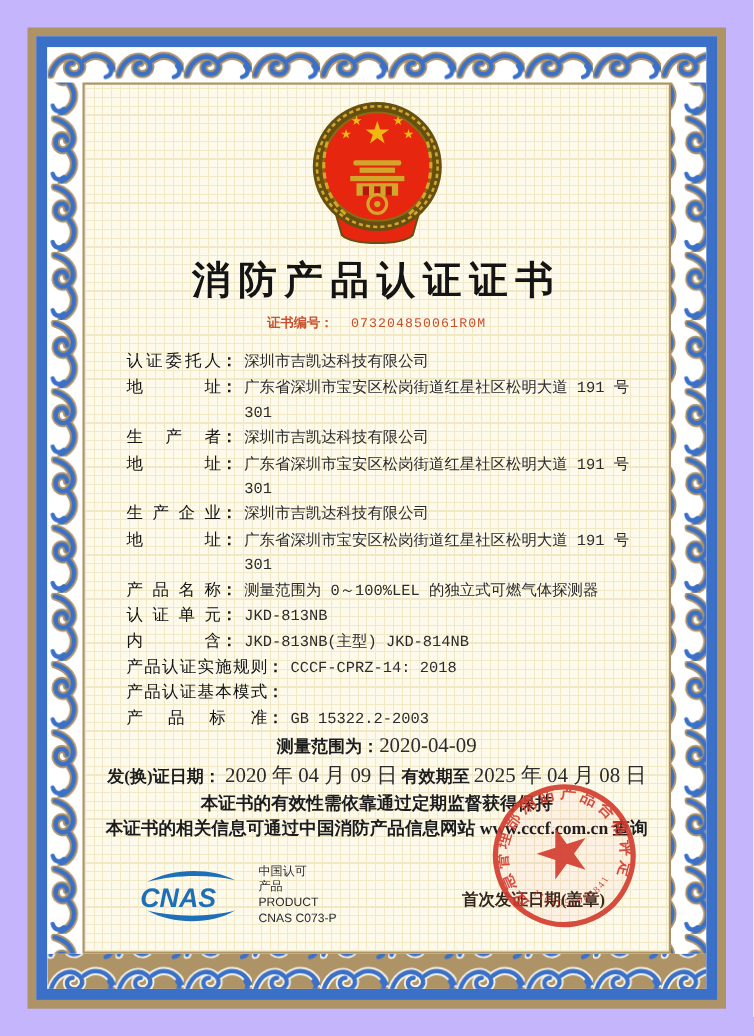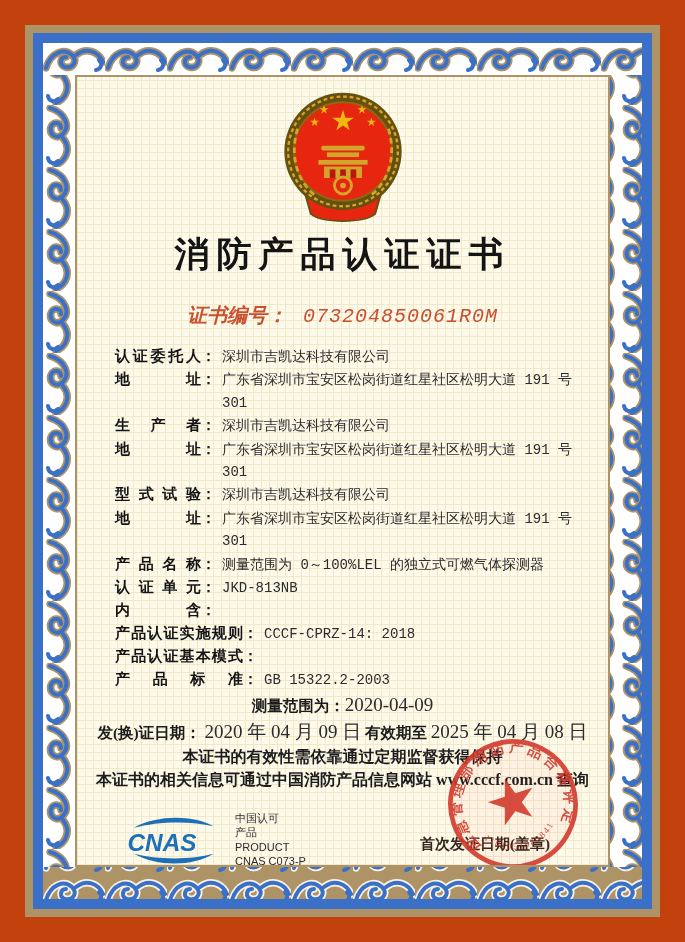--- a/index.html
+++ b/index.html
@@ -1,38 +1,38 @@
 <!DOCTYPE html>
 <html><head>
 <meta charset="utf-8">
 <style>
   html,body{margin:0;padding:0;background:#ffffff;}
-  .page{position:relative;width:685px;height:942px;background:#c2410c;overflow:hidden;
+  .page{position:relative;width:685px;height:942px;background:#c4b5fd;overflow:hidden;
         font-family:"Liberation Serif",serif;color:#1c1c1c;}
   
   .frame-gold{position:absolute;inset:25px;border:8px solid #ae9367;box-sizing:border-box;}
   .frame-blue{position:absolute;inset:0;border:10px solid #3a70c8;box-sizing:border-box;}
   .frame-white{position:absolute;inset:0;background:#ffffff;}
   .ornament-svg{position:absolute;inset:0;width:100%;height:100%;display:block;}
   
   .cert-inner{position:absolute;inset:32px;border:2px solid #ae9367;box-sizing:border-box;
     overflow:hidden;text-align:center;
     background-color:#fdfaec;
     background-image:
       repeating-linear-gradient(0deg,#f1e8c6 0,#f1e8c6 1px,transparent 1px,transparent 8px),
       repeating-linear-gradient(90deg,#f1e8c6 0,#f1e8c6 1px,transparent 1px,transparent 8px);}
   .emblem{display:block;margin:12px auto 0;}
   .cert-title{margin-top:2px;font-size:35px;font-weight:700;letter-spacing:7px;color:#141414;}
-  .cert-no-line{margin-top:24px;font-size:20px;color:#c8502e;font-weight:700;font-style:italic;}
+  .cert-no-line{margin-top:7px;font-size:12px;color:#c8502e;font-weight:700;}
   .cert-no-line .num{margin-left:16px;font-family:"Liberation Mono",monospace;font-weight:400;letter-spacing:1px;}
   
   .rows{margin-top:16px;text-align:left;padding:0 8px 0 38px;}
   .row{display:flex;align-items:baseline;line-height:22.4px;}
   .row .lbl{display:inline-block;width:86px;text-align:justify;text-align-last:justify;
-            font-weight:700;font-size:15px;color:#141414;flex:none;}
+            font-weight:400;font-size:15px;color:#141414;flex:none;}
   .row.wide .lbl{width:128px;}
   .row .colon{font-weight:700;font-size:15px;flex:none;}
   .row .val{margin-left:6px;font-size:14px;color:#2b2b2b;white-space:pre-line;flex:1;font-family:Liberation Mono, monospace;}
   .statement{margin-top:4px;font-size:15.5px;font-weight:700;padding:0 4px;}
   .date-line{margin-top:2px;font-size:15px;line-height:23px;}
   .date-line .b{font-weight:700;font-size:15.5px;}
   .date-line .d{font-size:19px;color:#2b2b2b;}
   .note{font-weight:700;font-size:16px;line-height:23px;}
   
   .bottom-block{position:relative;height:78px;margin-top:12px;text-align:left;}
@@ -144,21 +144,21 @@
                 <span class="lbl">生产者</span>
                 <span class="colon">：</span>
                 <span class="val">深圳市吉凯达科技有限公司</span>
               </div>
             <div class="row">
                 <span class="lbl">地址</span>
                 <span class="colon">：</span>
                 <span class="val">广东省深圳市宝安区松岗街道红星社区松明大道 191 号 301</span>
               </div>
             <div class="row">
-                <span class="lbl">型式试验</span>
+                <span class="lbl">生产企业</span>
                 <span class="colon">：</span>
                 <span class="val">深圳市吉凯达科技有限公司</span>
               </div>
             <div class="row">
                 <span class="lbl">地址</span>
                 <span class="colon">：</span>
                 <span class="val">广东省深圳市宝安区松岗街道红星社区松明大道 191 号 301</span>
               </div>
             <div class="row">
                 <span class="lbl">产品名称</span>
@@ -166,20 +166,21 @@
                 <span class="val">测量范围为 0～100%LEL 的独立式可燃气体探测器</span>
               </div>
             <div class="row">
                 <span class="lbl">认证单元</span>
                 <span class="colon">：</span>
                 <span class="val">JKD-813NB</span>
               </div>
             <div class="row">
                 <span class="lbl">内含</span>
                 <span class="colon">：</span>
+                <span class="val">JKD-813NB(主型) JKD-814NB</span>
               </div>
             <div class="row wide">
                 <span class="lbl">产品认证实施规则</span>
                 <span class="colon">：</span>
                 <span class="val">CCCF-CPRZ-14: 2018</span>
               </div>
             <div class="row wide">
                 <span class="lbl">产品认证基本模式</span>
                 <span class="colon">：</span>
               </div>

